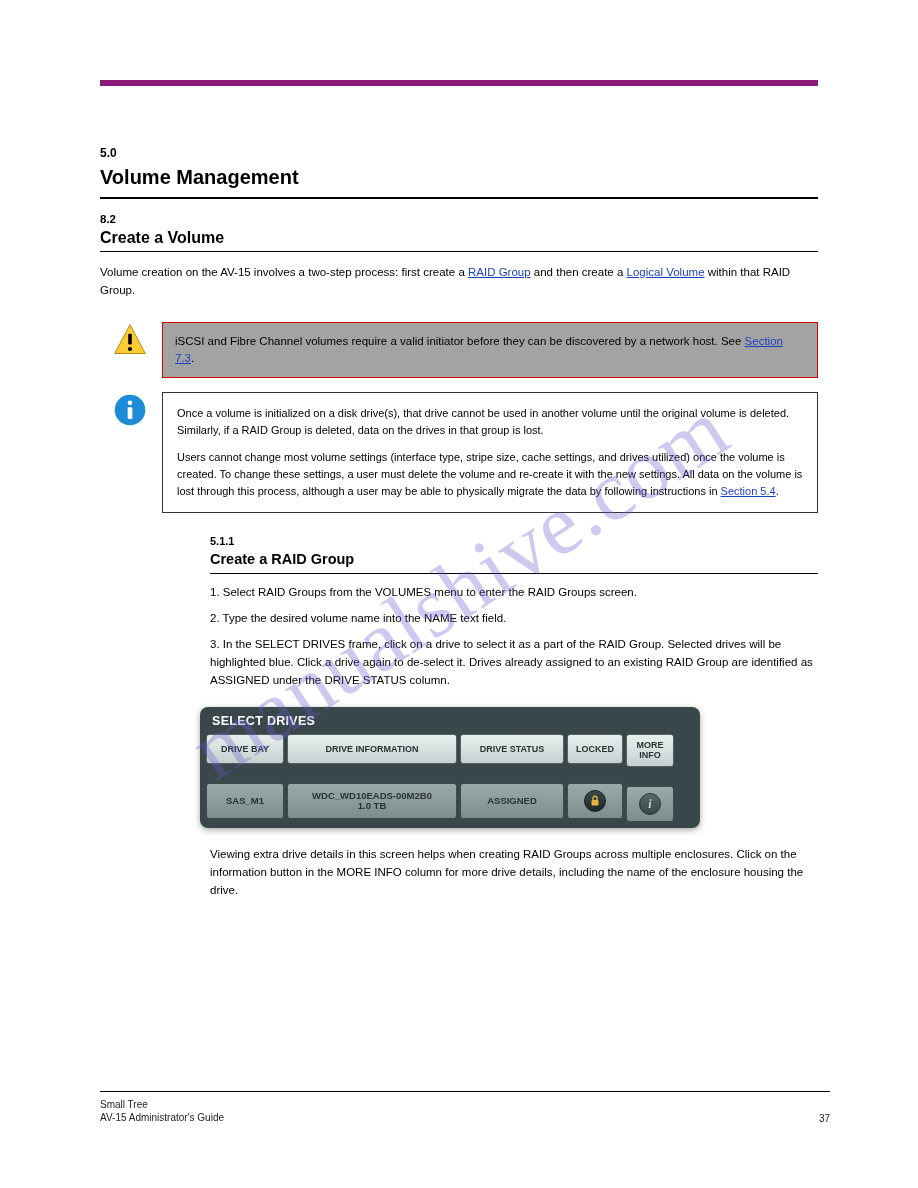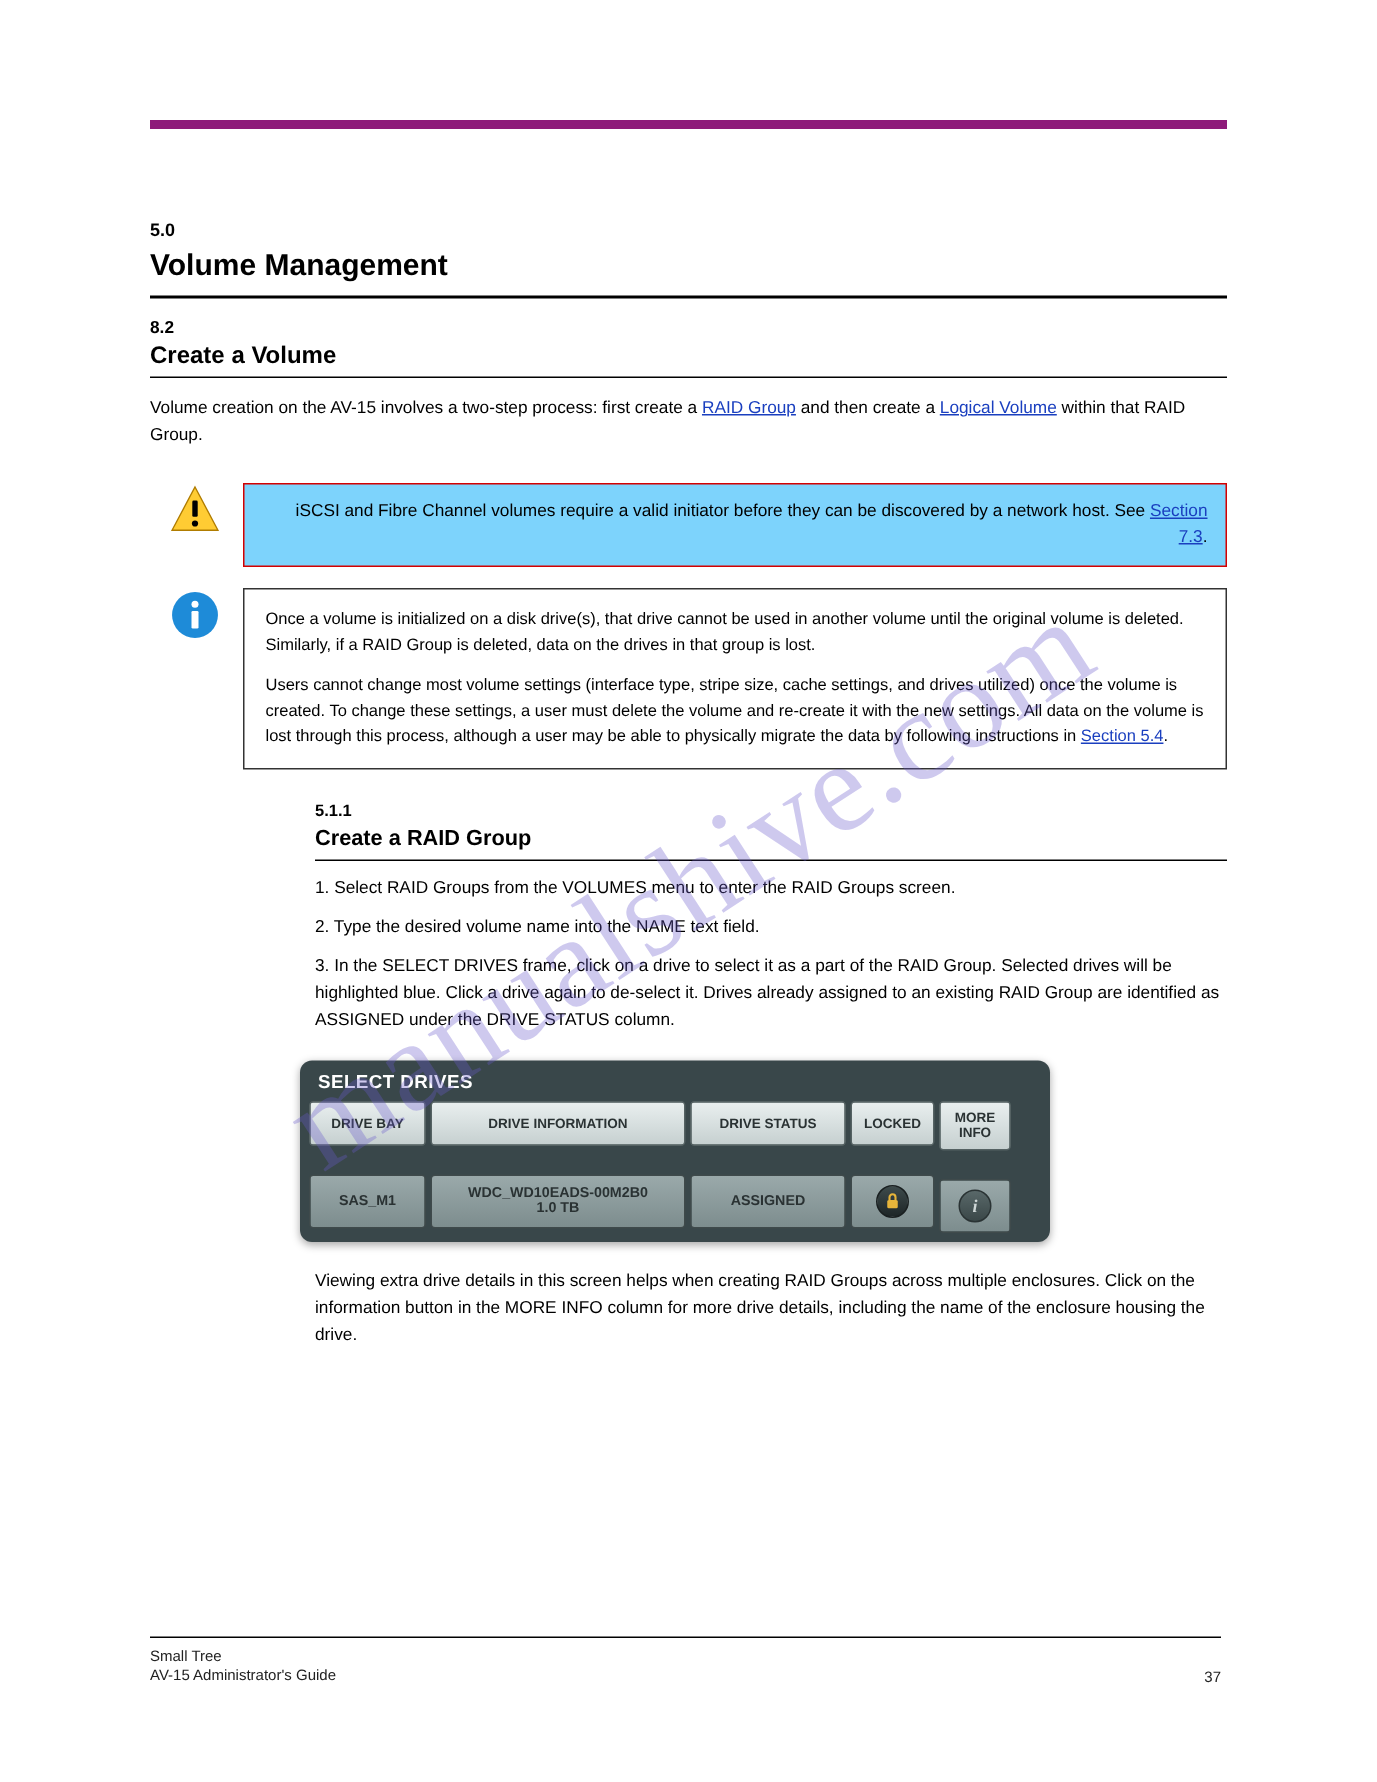--- a/index.html
+++ b/index.html
@@ -56,22 +56,21 @@
   .icon-wrap { width: 40px; flex: 0 0 40px; display:flex; justify-content:center; }
   svg.ic { width: 36px; height: 36px; }
   .tri-path { fill: #ffcc33; stroke: #b07c00; stroke-width: 1; }
   .info-circ { fill: #1e8bd8; }
   .warn-box {
     border: 1.5px solid #d40000;
     padding: 10px 12px;
     font-size: 11.5px;
     line-height: 1.5;
     flex: 1;
-    background: #7dd3fc;
-    text-align: right;
+    background: #a3a3a3;
   }
   .note-box {
     border: 1px solid #333;
     padding: 12px 14px;
     font-size: 11px;
     line-height: 1.55;
     flex: 1;
     background: #fff;
   }
   .note-box p { margin-bottom: 10px; }
@@ -164,21 +163,21 @@
     color: #cfd7d7;
     font-style: italic;
     font-family: Georgia, serif;
     font-size: 12px;
     font-weight: bold;
   }
 
   .footer {
     position: absolute;
     left: 100px;
-    right: 104px;
+    right: 88px;
     bottom: 64px;
     display: flex;
     justify-content: space-between;
     align-items: flex-end;
     border-top: 1px solid #000;
     padding-top: 6px;
     font-size: 10px;
     color: #222;
   }
   .footer .left { line-height: 1.3; }

